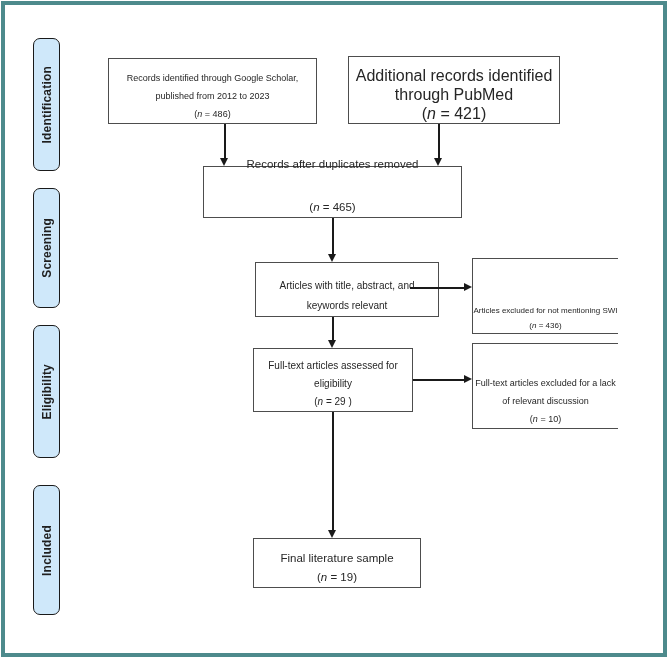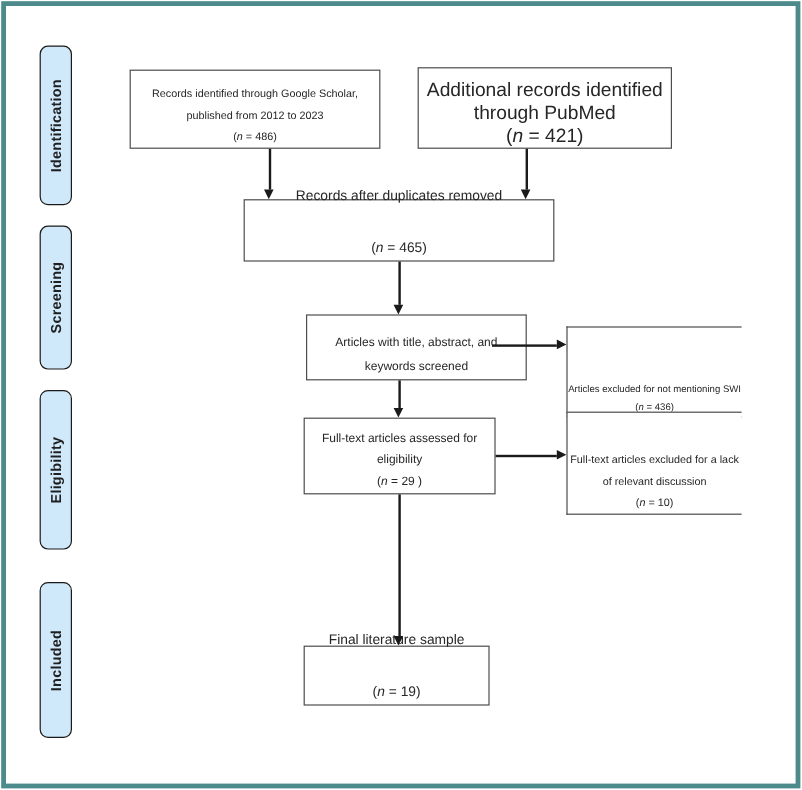--- a/index.html
+++ b/index.html
@@ -71,24 +71,24 @@
     position: absolute; width: 0; height: 0;
     border-top: 4.5px solid transparent;
     border-bottom: 4.5px solid transparent;
     border-left: 8px solid #1a1a1a;
   }
   
   .b-gscholar  { left:108px; top:58px;  width:209px; height:66px; font-size:9px;    line-height:18px; }
   .b-pubmed    { left:348px; top:56px;  width:212px; height:68px; font-size:16px; line-height:19px; }
   .b-dupes     { left:203px; top:166px; width:259px; height:52px; font-size:11.5px; line-height:19px;gap:24px; }
   .b-screened  { left:255px; top:262px; width:184px; height:55px; font-size:10px;    line-height:20px; }
-  .b-excl1     { left:472px; top:258px; width:146px; height:76px; font-size:8px;    line-height:15px;margin-top:14px; }
+  .b-excl1     { left:472px; top:258px; width:146px; height:76px; font-size:8px;    line-height:15px; }
   .b-fulltext  { left:253px; top:348px; width:160px; height:64px; font-size:10px;  line-height:18px; }
   .b-excl2     { left:472px; top:343px; width:146px; height:86px; font-size:9px;    line-height:18px; }
-  .b-final     { left:253px; top:538px; width:155px; height:50px; font-size:11.5px; line-height:19px;gap:24px; }
+  .b-final     { left:253px; top:538px; width:168px; height:50px; font-size:11.5px; line-height:19px; }
 </style>
 </head>
 <body>
 
 <div class="frame">
   <div class="teal-border"></div>
 
   <div class="stage" style="top:38px;height:133px;">
     <span>Identification</span>
   </div>
@@ -113,21 +113,21 @@
     <span class="ln stat">(<i>n</i> = 421)</span>
   </div>
 
   <div class="fbox b-dupes">
     <span class="ln">Records after duplicates removed</span>
     <span class="ln stat">(<i>n</i> = 465)</span>
   </div>
 
   <div class="fbox b-screened">
     <span class="ln">Articles with title, abstract, and</span>
-    <span class="ln">keywords screened</span>
+    <span class="ln">keywords relevant</span>
   </div>
   <div class="fbox b-excl1 cut-right">
     <span class="ln">Articles excluded for not mentioning SWI</span>
     <span class="ln stat">(<i>n</i> = 436)</span>
   </div>
 
   <div class="fbox b-fulltext">
     <span class="ln">Full-text articles assessed for</span>
     <span class="ln">eligibility</span>
     <span class="ln stat">(<i>n</i> = 29 )</span>

